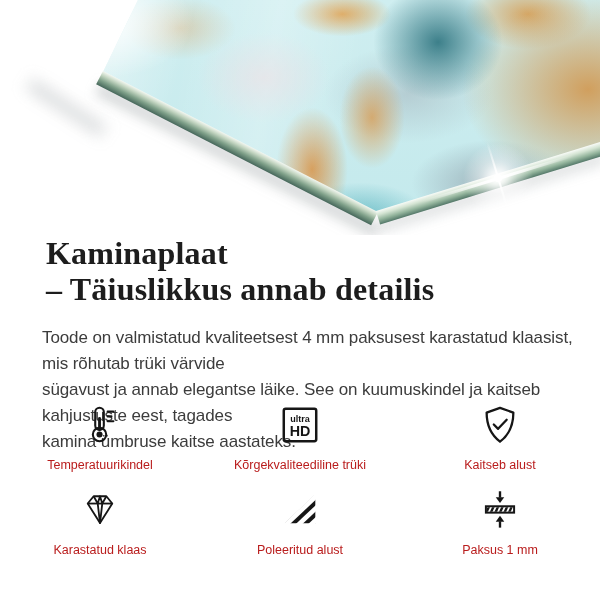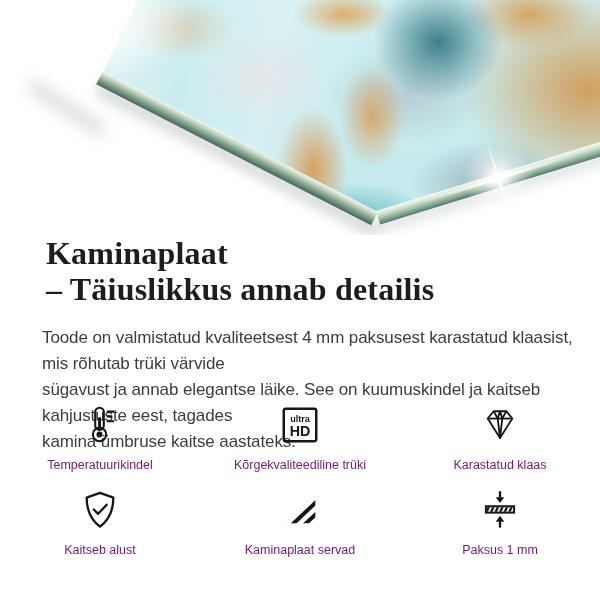--- a/index.html
+++ b/index.html
@@ -58,21 +58,21 @@
   h1{margin:4px;font-family:"Liberation Serif",serif;font-weight:700;color:#1d1d1d;
      font-size:32px;line-height:36px;letter-spacing:.2px;}
   .desc{margin:18px 0 0 0;font-size:17px;line-height:26px;color:#3c3c3c;
         letter-spacing:-.1px;white-space:pre-line;}
 
   
   .features{position:absolute;left:0;top:404px;width:600px;display:grid;
             grid-template-columns:repeat(3,200px);row-gap:16px;}
   .feature{display:flex;flex-direction:column;align-items:center;}
   .feature .ic{height:46px;display:flex;align-items:flex-start;justify-content:center;}
-  .feature .lbl{margin-top:8px;font-size:12.5px;color:#701a75;line-height:15px;}
+  .feature .lbl{margin-top:8px;font-size:12.5px;color:#b91c1c;line-height:15px;}
   .feature svg{display:block;}
 </style>
 </head>
 <body>
 
 <div class="page">
 
   <div class="photo">
     <div class="shadow shadow-corner"></div>
     <div class="shadow shadow-left"></div>
@@ -121,57 +121,57 @@
           <rect x="5" y="5" width="34" height="34" rx="2" fill="none" stroke="#161616" stroke-width="2.6"></rect>
           <text x="22" y="18.5" text-anchor="middle" font-family="Liberation Sans, sans-serif" font-size="9.5" font-weight="700" fill="#161616">ultra</text>
           <text x="22" y="33.5" text-anchor="middle" font-family="Liberation Sans, sans-serif" font-size="15" font-weight="800" fill="#161616">HD</text>
         </svg>
       </div>
       <div class="lbl">Kõrgekvaliteediline trüki</div>
     </div>
 
     <div class="feature">
       <div class="ic">
+        <svg width="42" height="42" viewBox="0 0 44 44" fill="none" stroke="#161616" stroke-width="2.4" stroke-linecap="round" stroke-linejoin="round">
+          <path d="M22 4 L36 9 C36 22 32 32 22 39.5 C12 32 8 22 8 9 Z"></path>
+          <path d="M15.5 21.5 L20 26 L29 16.5"></path>
+        </svg>
+      </div>
+      <div class="lbl">Kaitseb alust</div>
+    </div>
+
+    <div class="feature">
+      <div class="ic">
         <svg width="40" height="40" viewBox="0 0 44 44" fill="none" stroke="#161616" stroke-width="2" stroke-linejoin="round">
           <path d="M8.5 16 L15 8 H29 L35.5 16 L22 37.5 Z"></path>
           <line x1="8.5" y1="16" x2="35.5" y2="16"></line>
           <path d="M15 8 L19.5 16 L22 8 L24.5 16 L29 8"></path>
           <path d="M19.5 16 L22 37.5 L24.5 16"></path>
         </svg>
       </div>
       <div class="lbl">Karastatud klaas</div>
-    </div>
-
-    <div class="feature">
-      <div class="ic">
-        <svg width="42" height="42" viewBox="0 0 44 44" fill="none" stroke="#161616" stroke-width="2.4" stroke-linecap="round" stroke-linejoin="round">
-          <path d="M22 4 L36 9 C36 22 32 32 22 39.5 C12 32 8 22 8 9 Z"></path>
-          <path d="M15.5 21.5 L20 26 L29 16.5"></path>
-        </svg>
-      </div>
-      <div class="lbl">Kaitseb alust</div>
     </div>
 
     <div class="feature">
       <div class="ic">
         <svg width="38" height="38" viewBox="0 0 44 44">
           <defs>
               <clipPath id="triClip">
                 <path d="M4 40 L40 6 L40 40 Z"></path>
               </clipPath>
             </defs>
           <g clip-path="url(#triClip)" stroke="#161616" stroke-width="4.6">
             <line x1="1" y1="39" x2="37" y2="5"></line>
             <line x1="8" y1="46" x2="44" y2="12"></line>
             <line x1="15" y1="53" x2="51" y2="19"></line>
             <line x1="22" y1="60" x2="58" y2="26"></line>
           </g>
         </svg>
       </div>
-      <div class="lbl">Kaminaplaat servad</div>
+      <div class="lbl">Poleeritud alust</div>
     </div>
 
     <div class="feature">
       <div class="ic">
         <svg width="40" height="40" viewBox="0 0 44 44">
           <rect x="20.7" y="2.5" width="2.6" height="7" fill="#161616"></rect>
           <polygon points="17.3,9 26.7,9 22,15.5" fill="#161616"></polygon>
           <rect x="6.5" y="19" width="31" height="7" fill="none" stroke="#161616" stroke-width="2.2"></rect>
           <defs>
               <clipPath id="barClip">

